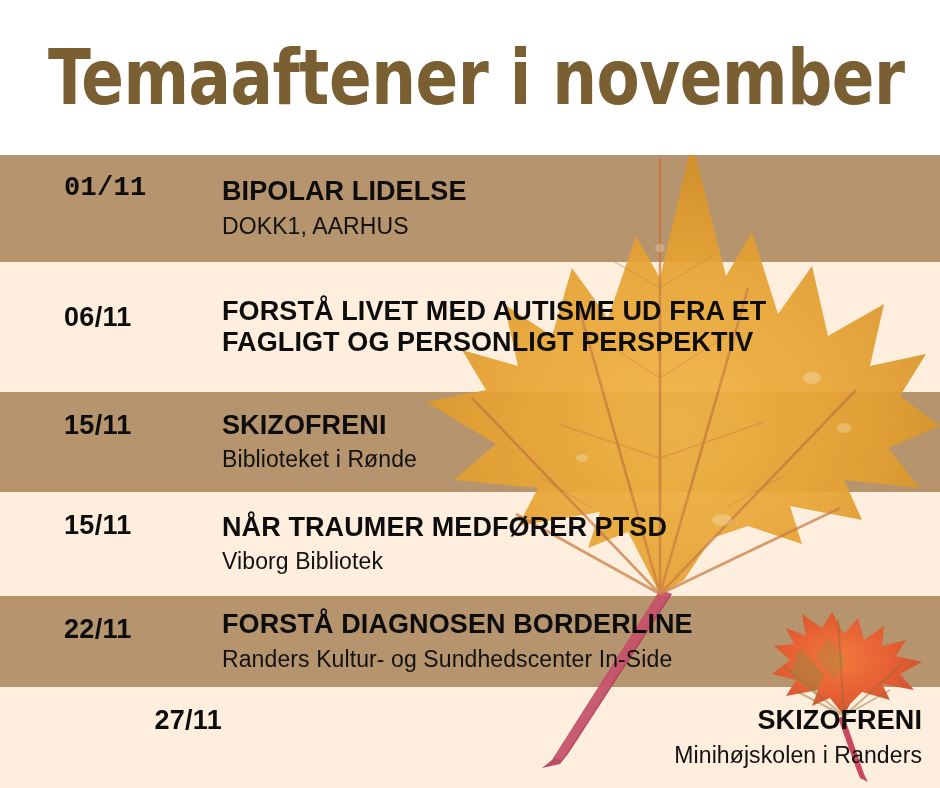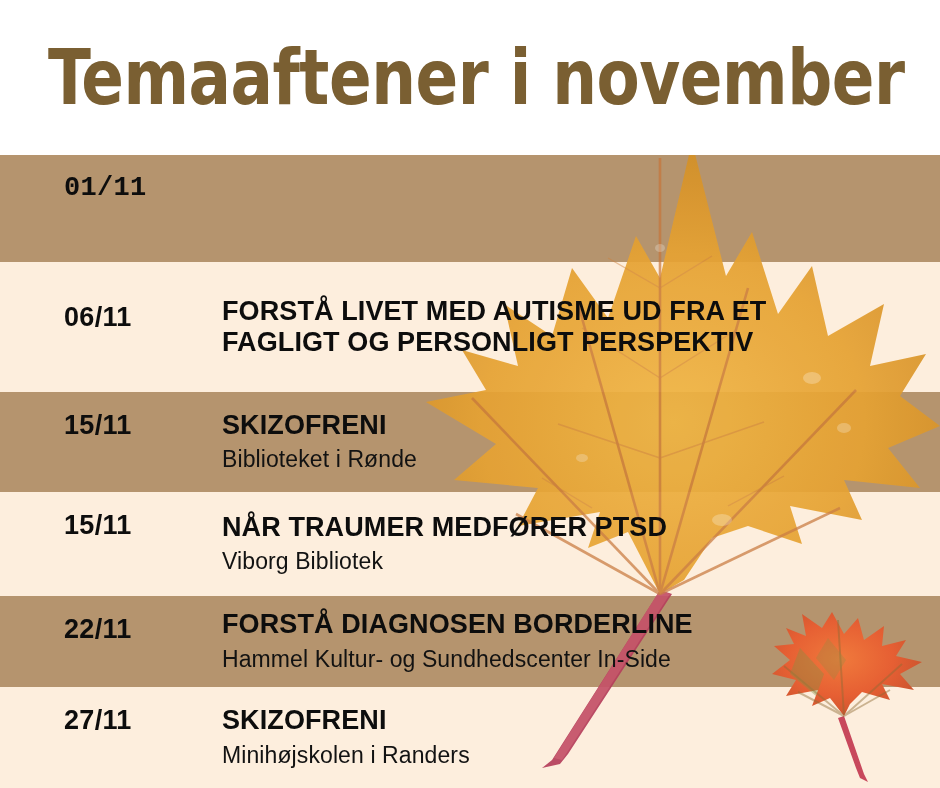--- a/index.html
+++ b/index.html
@@ -192,20 +192,24 @@
 
   </div>
 
   <div id="title-bar">
     <div id="poster-title">Temaaftener i november</div>
   </div>
 
   <div id="rows">
       <div class="row" style="top: 155px; height: 107px;">
         <div class="row-date" style="padding-top: 18px; font-family: Liberation Mono, monospace;">01/11</div>
+        <div class="row-body">
+          <div class="row-title">BIPOLAR LIDELSE</div>
+          <div class="row-venue">DOKK1, AARHUS</div>
+        </div>
       </div>
       <div class="row" style="top: 262px; height: 130px;">
         <div class="row-date" style="padding-top: 40px;">06/11</div>
         <div class="row-body">
           <div class="row-title">
             <div>FORSTÅ LIVET MED AUTISME UD FRA ET</div>
             <div style="">FAGLIGT OG PERSONLIGT PERSPEKTIV</div>
           </div>
         </div>
       </div>
@@ -220,24 +224,24 @@
         <div class="row-date" style="padding-top: 18px;">15/11</div>
         <div class="row-body">
           <div class="row-title">NÅR TRAUMER MEDFØRER PTSD</div>
           <div class="row-venue">Viborg Bibliotek</div>
         </div>
       </div>
       <div class="row" style="top: 596px; height: 91px;">
         <div class="row-date" style="padding-top: 18px;">22/11</div>
         <div class="row-body">
           <div class="row-title">FORSTÅ DIAGNOSEN BORDERLINE</div>
-          <div class="row-venue">Hammel Kultur- og Sundhedscenter In-Side</div>
-        </div>
-      </div>
-      <div class="row" style="top: 687px; height: 101px;">
+          <div class="row-venue">Randers Kultur- og Sundhedscenter In-Side</div>
+        </div>
+      </div>
+      <div class="row" style="top: 687px; height: 101px; text-align: right;">
         <div class="row-date" style="padding-top: 18px;">27/11</div>
         <div class="row-body">
           <div class="row-title">SKIZOFRENI</div>
           <div class="row-venue">Minihøjskolen i Randers</div>
         </div>
       </div>
     </div>
 
 </div>
 

